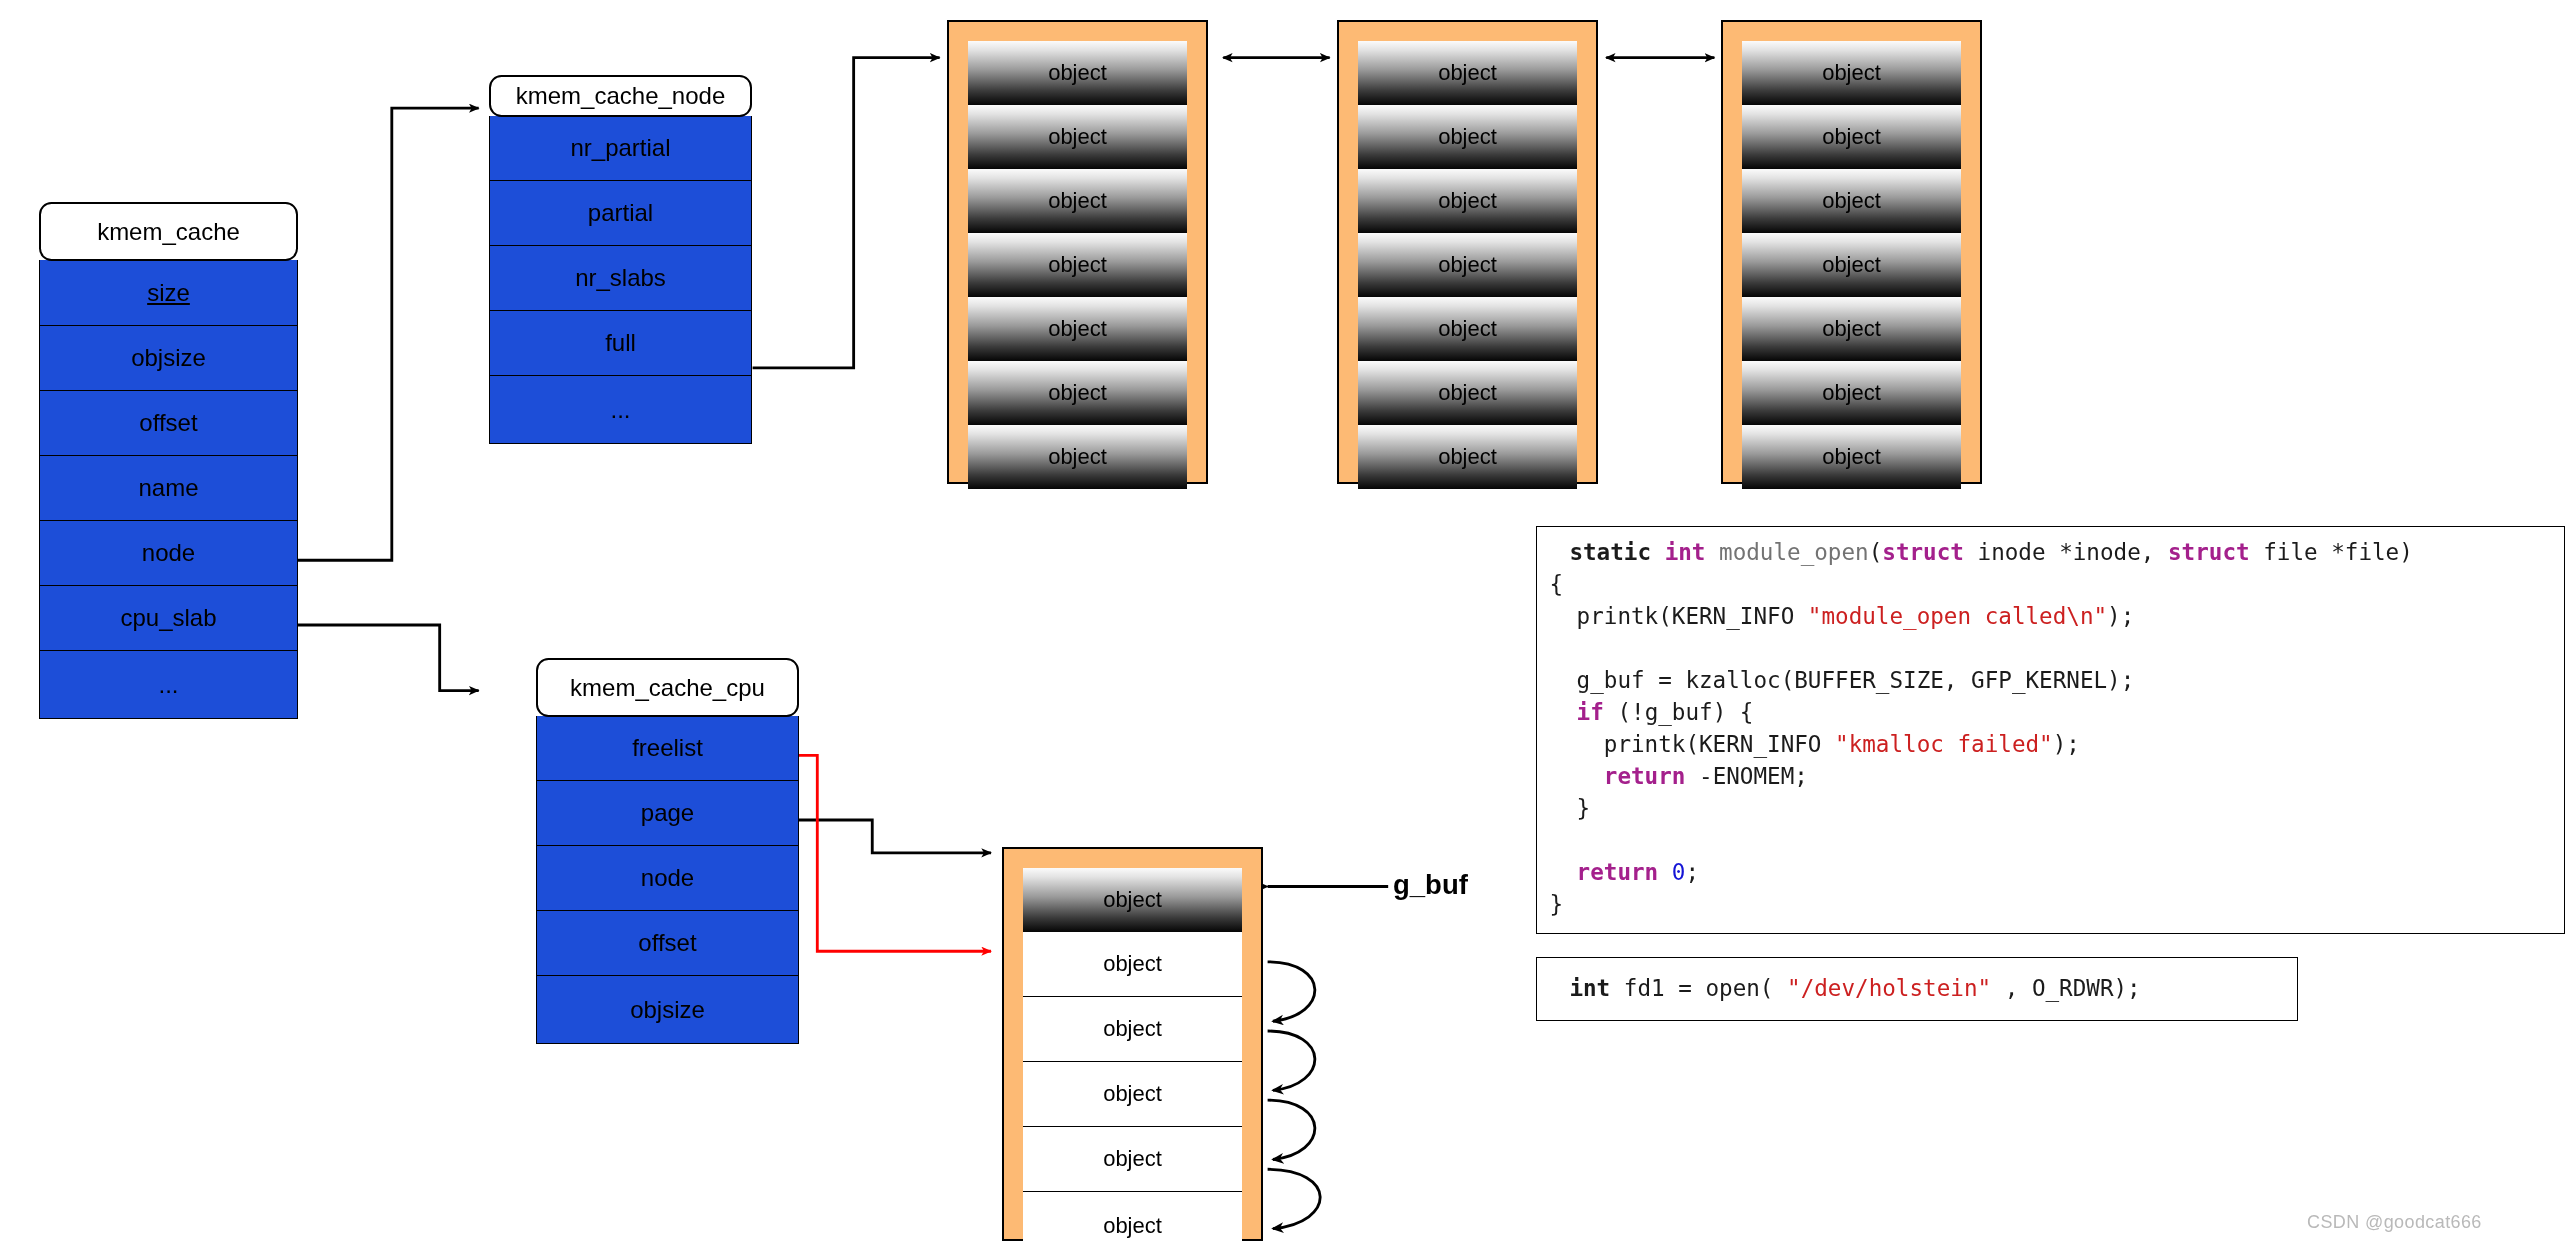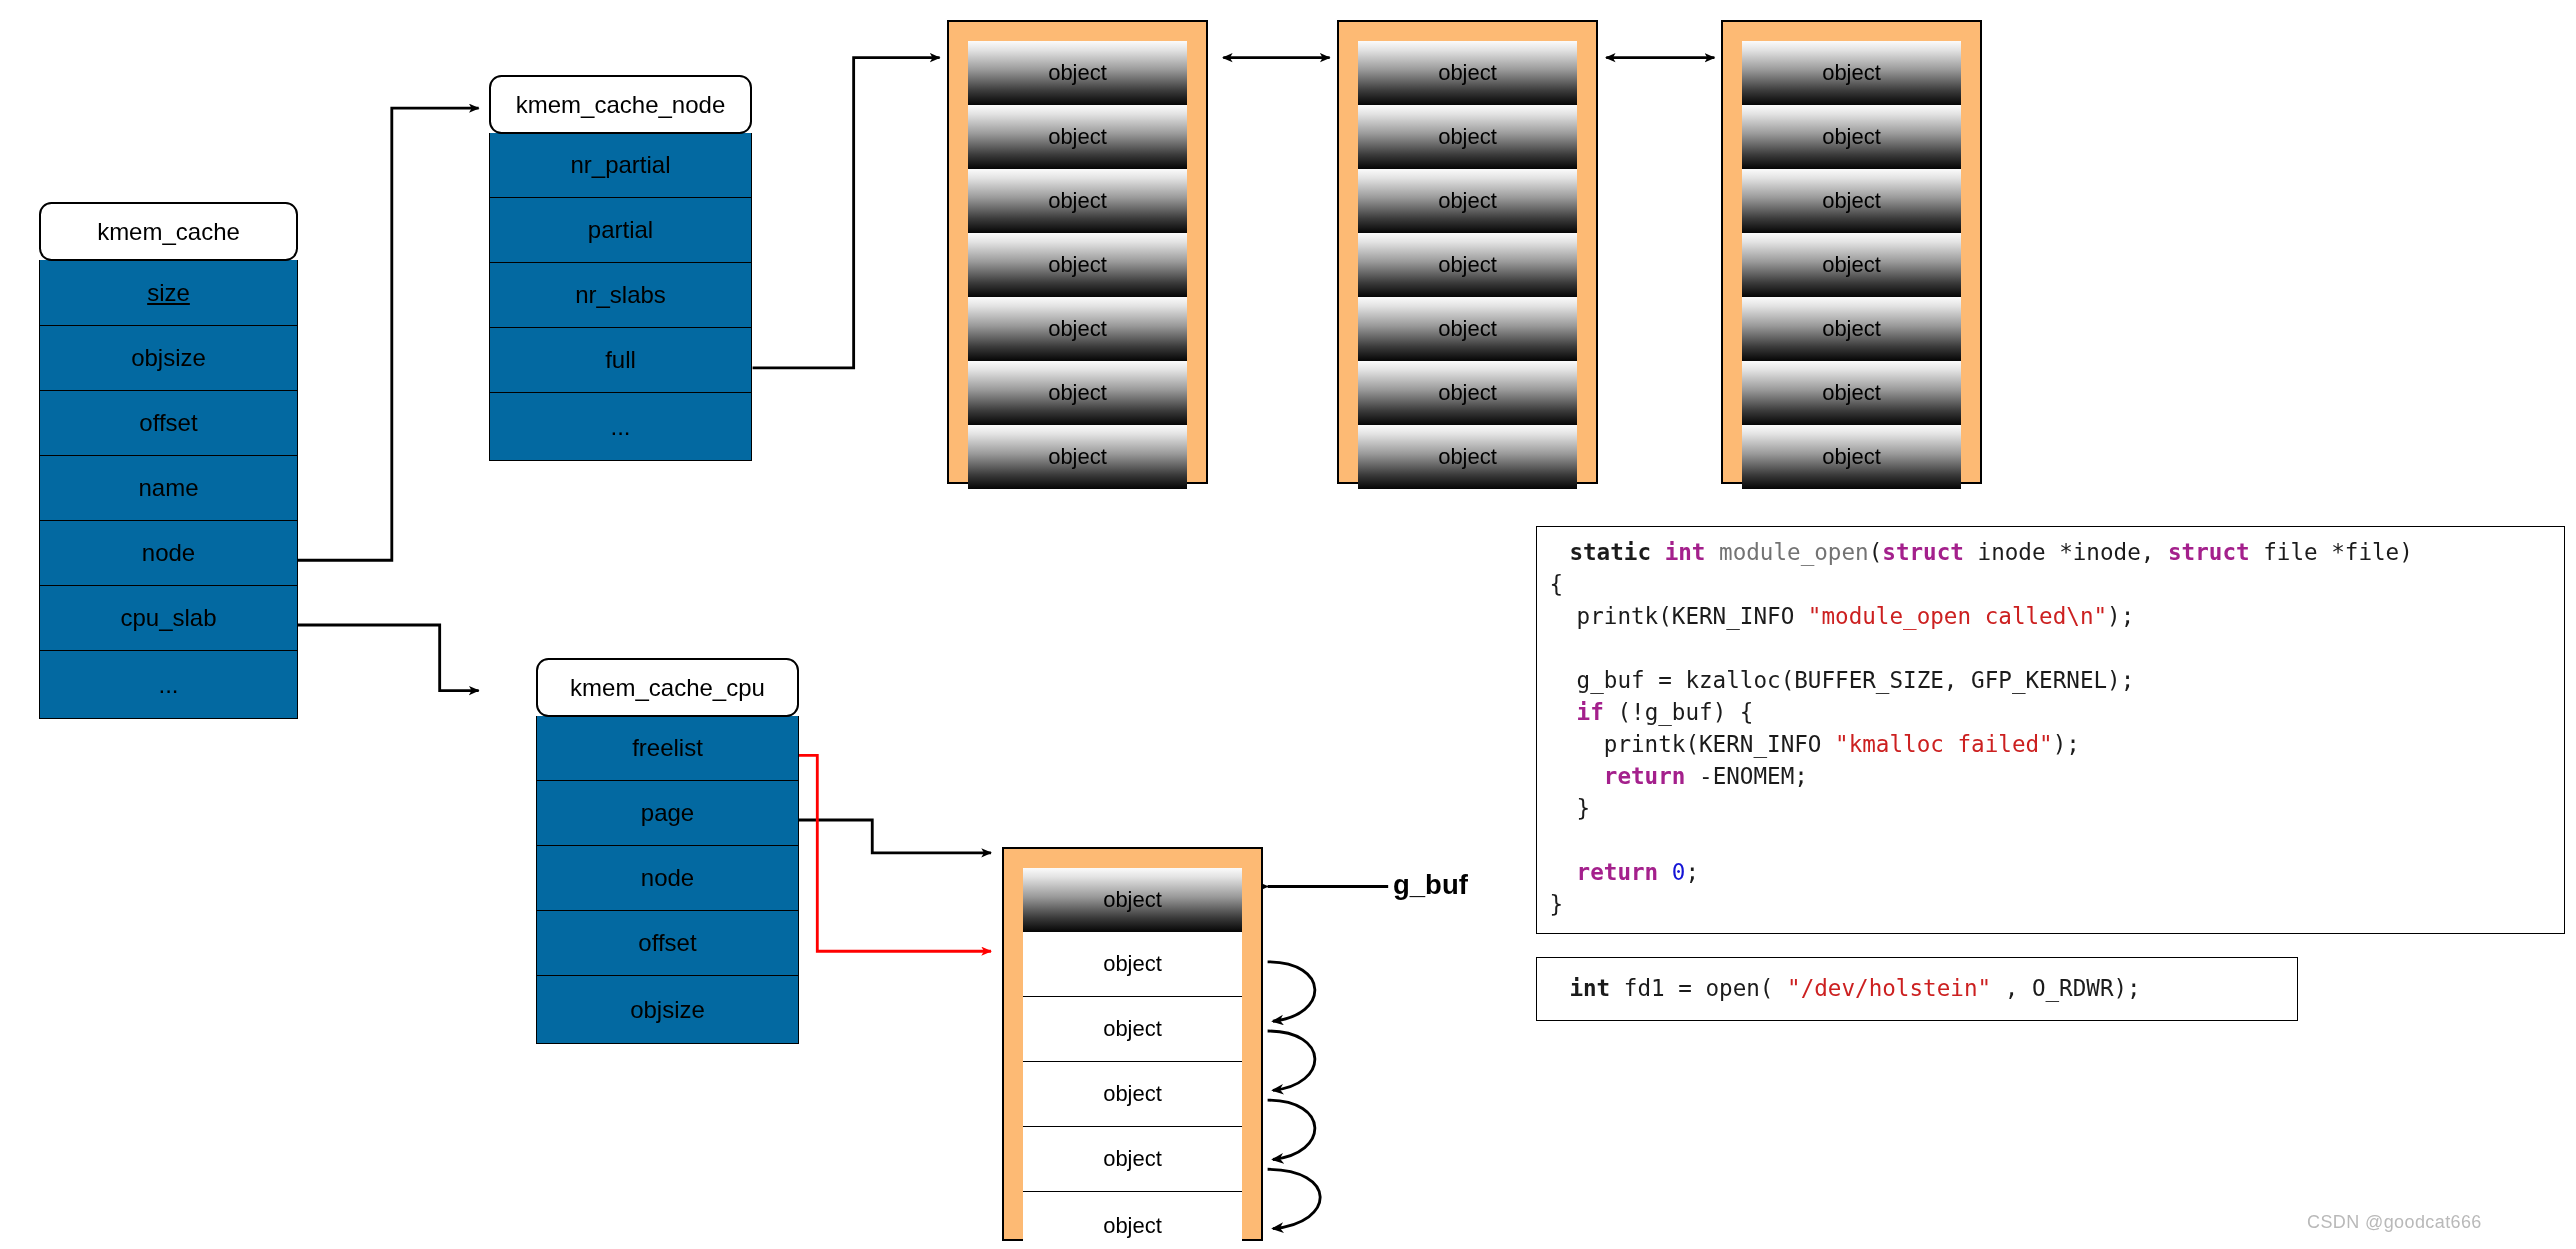--- a/index.html
+++ b/index.html
@@ -29,21 +29,21 @@
     border-top:none;
     background:#fff;
     margin-top:-0.9px;
     position:relative;z-index:2;
   }
   .struct-row{
     box-sizing:border-box;
     border-bottom:1.4px solid #000;
     display:flex;align-items:center;justify-content:center;
     font-size:24px;color:#000;
-    background:#0369a1;
+    background:#1d4ed8;
   }
   .struct-row:last-child{border-bottom:none;}
 
   
   .slab{
     position:absolute;
     box-sizing:border-box;
     border:2.2px solid #000;
     background:#fdba74;
     padding:19px;
@@ -168,21 +168,21 @@
       <div class="struct-row" style="height:65px;">
           <span>cpu_slab</span>
         </div>
       <div class="struct-row" style="height:67px;">
           <span>...</span>
         </div>
     </div>
   </div>
 
   <div class="struct" style="left:489px;top:75px;width:263px;">
-    <div class="struct-head" style="height:59px;">
+    <div class="struct-head" style="height:42px;">
       <span>kmem_cache_node</span>
     </div>
     <div class="struct-rows">
       <div class="struct-row" style="height:65px;">
           <span>nr_partial</span>
         </div>
       <div class="struct-row" style="height:65px;">
           <span>partial</span>
         </div>
       <div class="struct-row" style="height:65px;">

